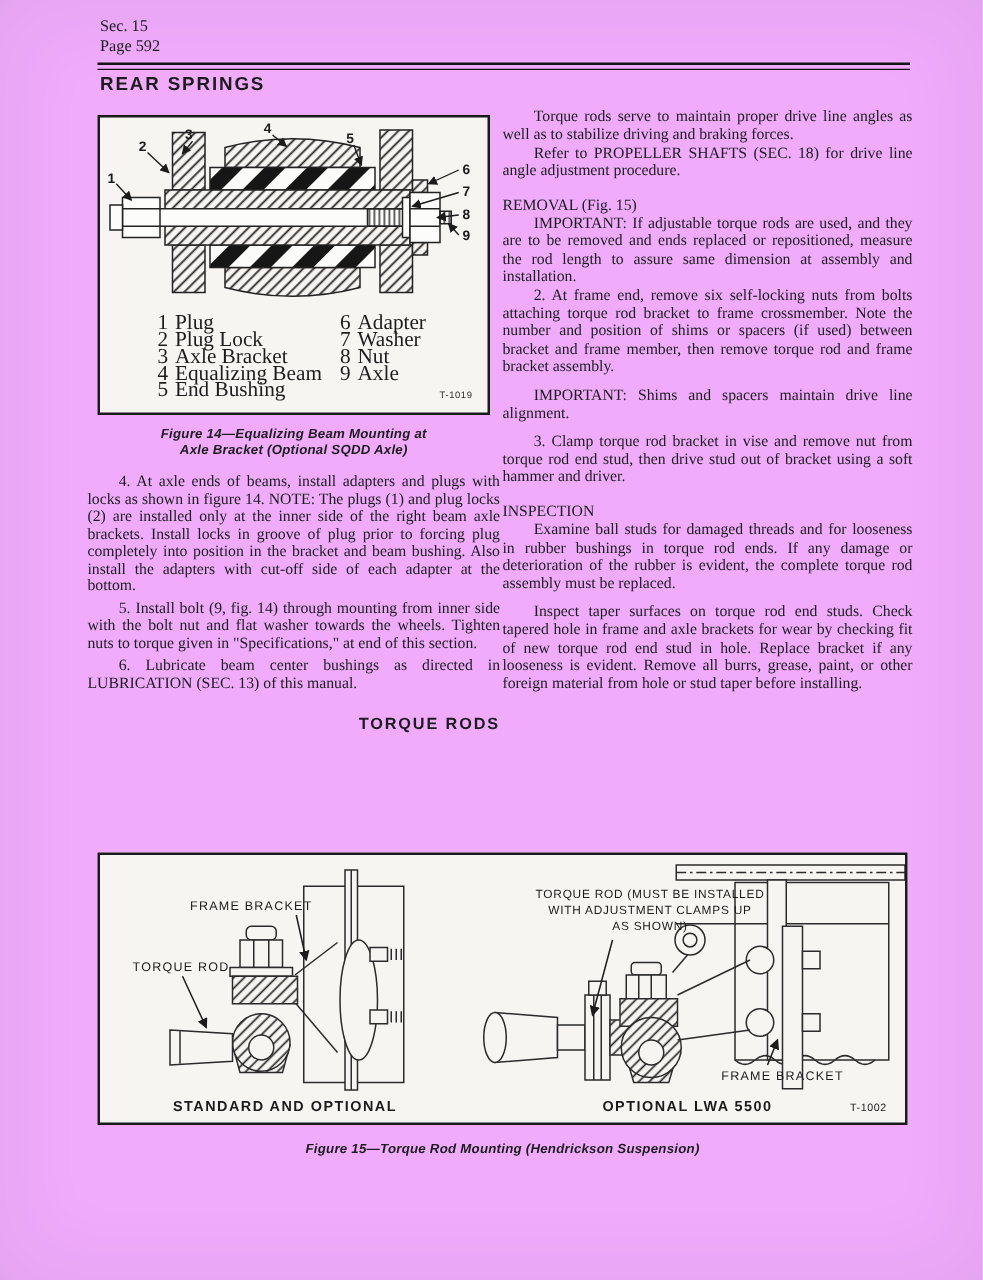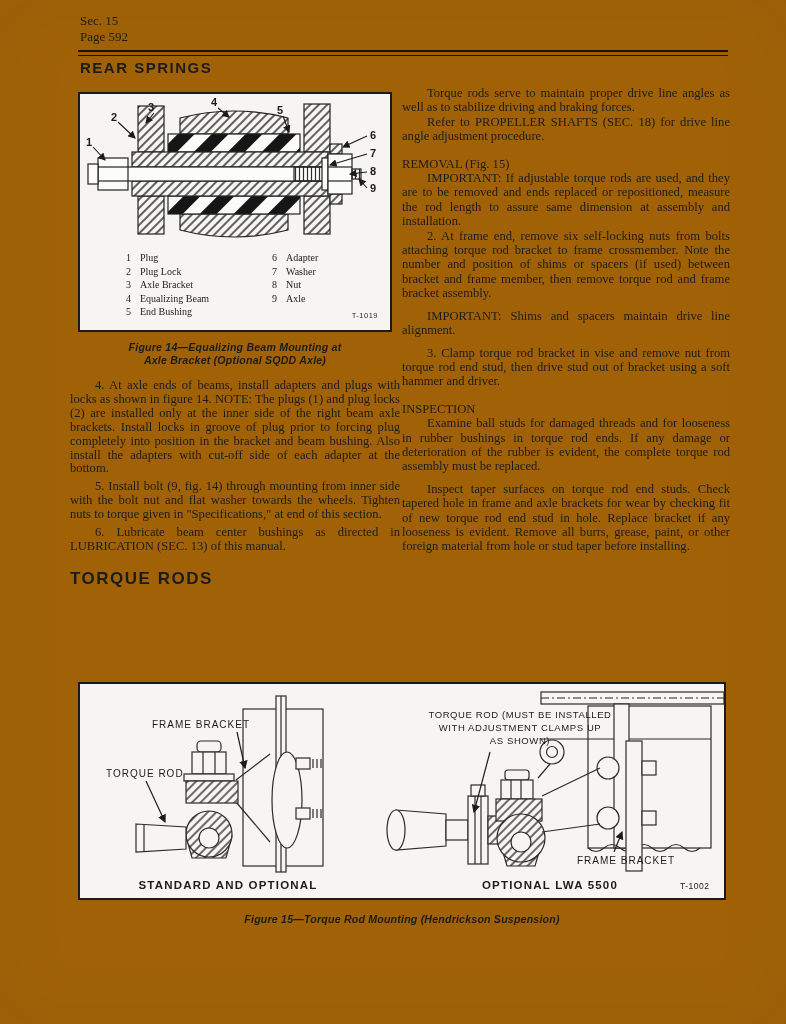--- a/index.html
+++ b/index.html
@@ -1,18 +1,18 @@
 <!DOCTYPE html>
 <html><head>
 <meta charset="utf-8">
 <style>
   html,body{margin:0;padding:0;background:#d8d6d2;}
   .page{
     position:relative;width:786px;height:1024px;margin:0 auto;
-    background:#a16207;color:#1c1c1c;overflow:hidden;
+    background:#f0abfc;color:#1c1c1c;overflow:hidden;
     font-family:"Liberation Serif",serif;
     box-shadow:inset 0 0 70px rgba(70,62,50,.08);
   }
 
   
   .hdr-sec{position:absolute;left:80px;top:13px;font-size:13px;line-height:16px;}
   .hdr-page{position:absolute;left:80px;top:29px;font-size:13px;line-height:16px;}
   .hdr-title{
     position:absolute;left:78px;top:23px;width:650px;text-align:center;
     font-family:"Liberation Sans",sans-serif;font-weight:bold;font-size:19px;letter-spacing:4px;
@@ -23,21 +23,21 @@
     position:absolute;left:80px;top:59px;
     font-family:"Liberation Sans",sans-serif;font-weight:bold;font-size:15px;letter-spacing:1.5px;
   }
 
   
   .figbox{position:absolute;border:2px solid #1b1b1b;background:#f6f5f2;box-sizing:border-box;}
   #fig14-box{left:78px;top:92px;width:314px;height:240px;}
   #fig15-box{left:78px;top:682px;width:648px;height:218px;}
 
   
-  .parts-col{position:absolute;font-size:10px;line-height:13.6px;}
+  .parts-col{position:absolute;font-size:17px;line-height:13.6px;}
   #parts-left{left:46px;top:157px;}
   #parts-right{left:192px;top:157px;}
   .part-row .pn{display:inline-block;width:14px;}
   .plate-id{position:absolute;font-family:"Liberation Sans",sans-serif;font-size:7.5px;letter-spacing:.5px;color:#2a2a2a;}
   #fig14-plate{right:12px;bottom:10px;}
 
   .figcap{
     position:absolute;text-align:center;
     font-family:"Liberation Sans",sans-serif;font-style:italic;font-weight:bold;
     font-size:10.6px;line-height:13px;letter-spacing:.2px;
@@ -47,22 +47,22 @@
 
   
   .col{position:absolute;text-align:justify;}
   #left-text{left:70px;top:379px;width:330px;font-size:12.6px;line-height:13.9px;}
   #right-text{left:402px;top:86px;width:328px;font-size:12.6px;line-height:14.4px;}
   .para{text-indent:25px;margin:0;}
   .subhead{margin:13px 0 0 0;text-indent:0;text-align:left;}
   .mt-sm{margin-top:4px;}
   .mt-md{margin-top:8px;}
   .center-head{
-    text-align:left;text-indent:0;margin:18px 0 13px 0;
-    font-family:"Liberation Sans",sans-serif;font-weight:bold;font-size:17px;letter-spacing:1.5px;
+    text-align:right;text-indent:0;margin:18px 0 13px 0;
+    font-family:"Liberation Sans",sans-serif;font-weight:bold;font-size:13px;letter-spacing:1.5px;
   }
 
   
   svg text{fill:#1b1b1b;}
   .lbl{font-family:"Liberation Sans",sans-serif;font-size:10px;letter-spacing:1px;}
   .lbl-note{font-family:"Liberation Sans",sans-serif;font-size:9.5px;letter-spacing:.6px;}
   .panel-title{font-family:"Liberation Sans",sans-serif;font-weight:bold;font-size:11.5px;letter-spacing:1.2px;}
   .callout{font-family:"Liberation Sans",sans-serif;font-weight:bold;font-size:11px;}
   .plate-svg{font-family:"Liberation Sans",sans-serif;font-size:8.5px;letter-spacing:.5px;}
 </style>

